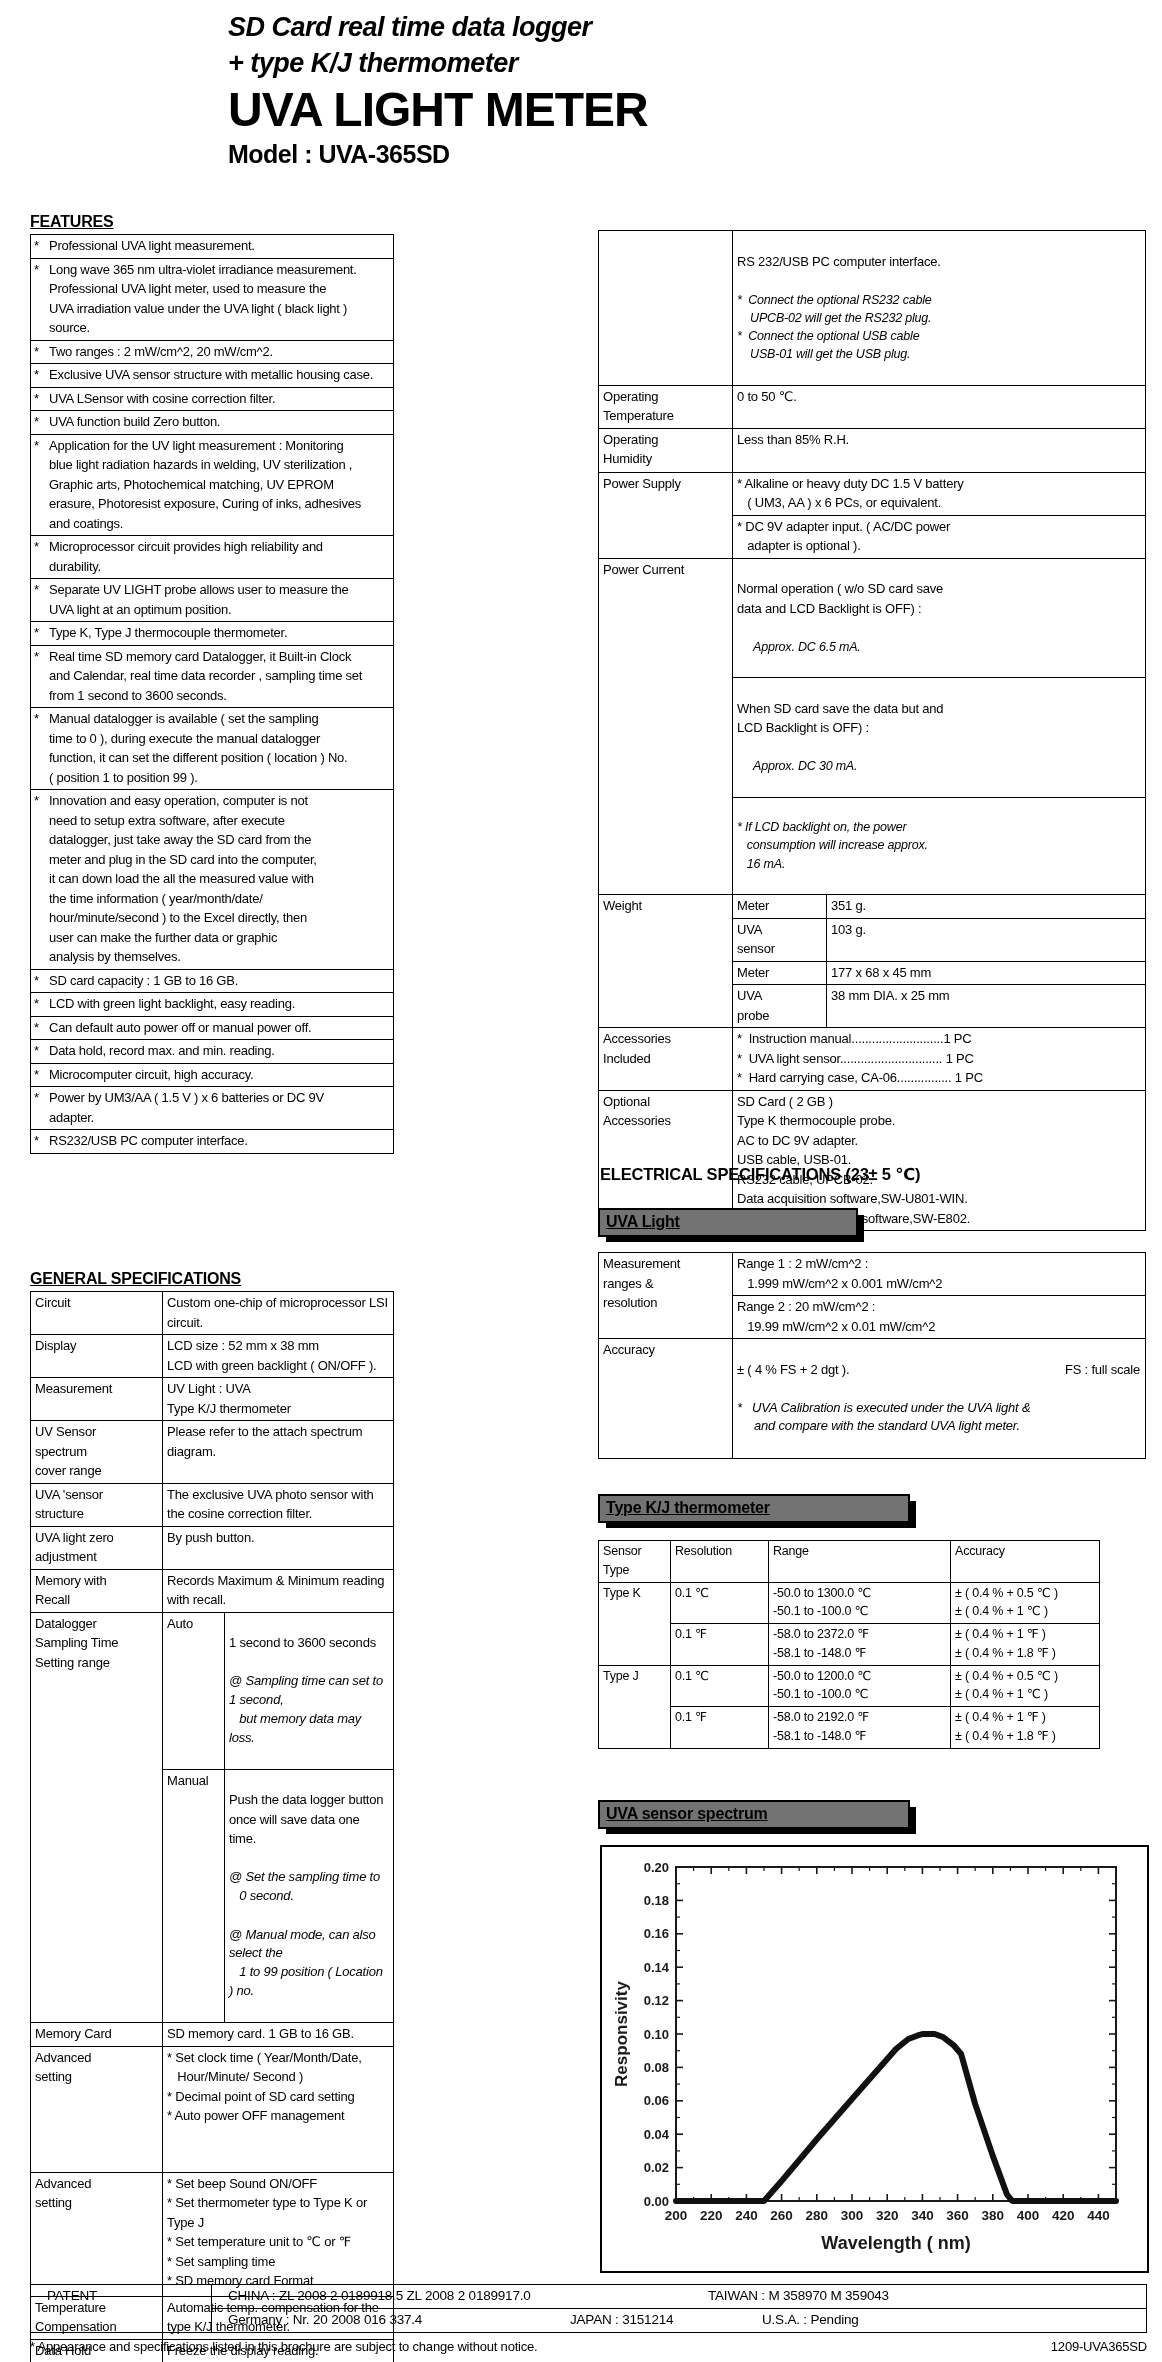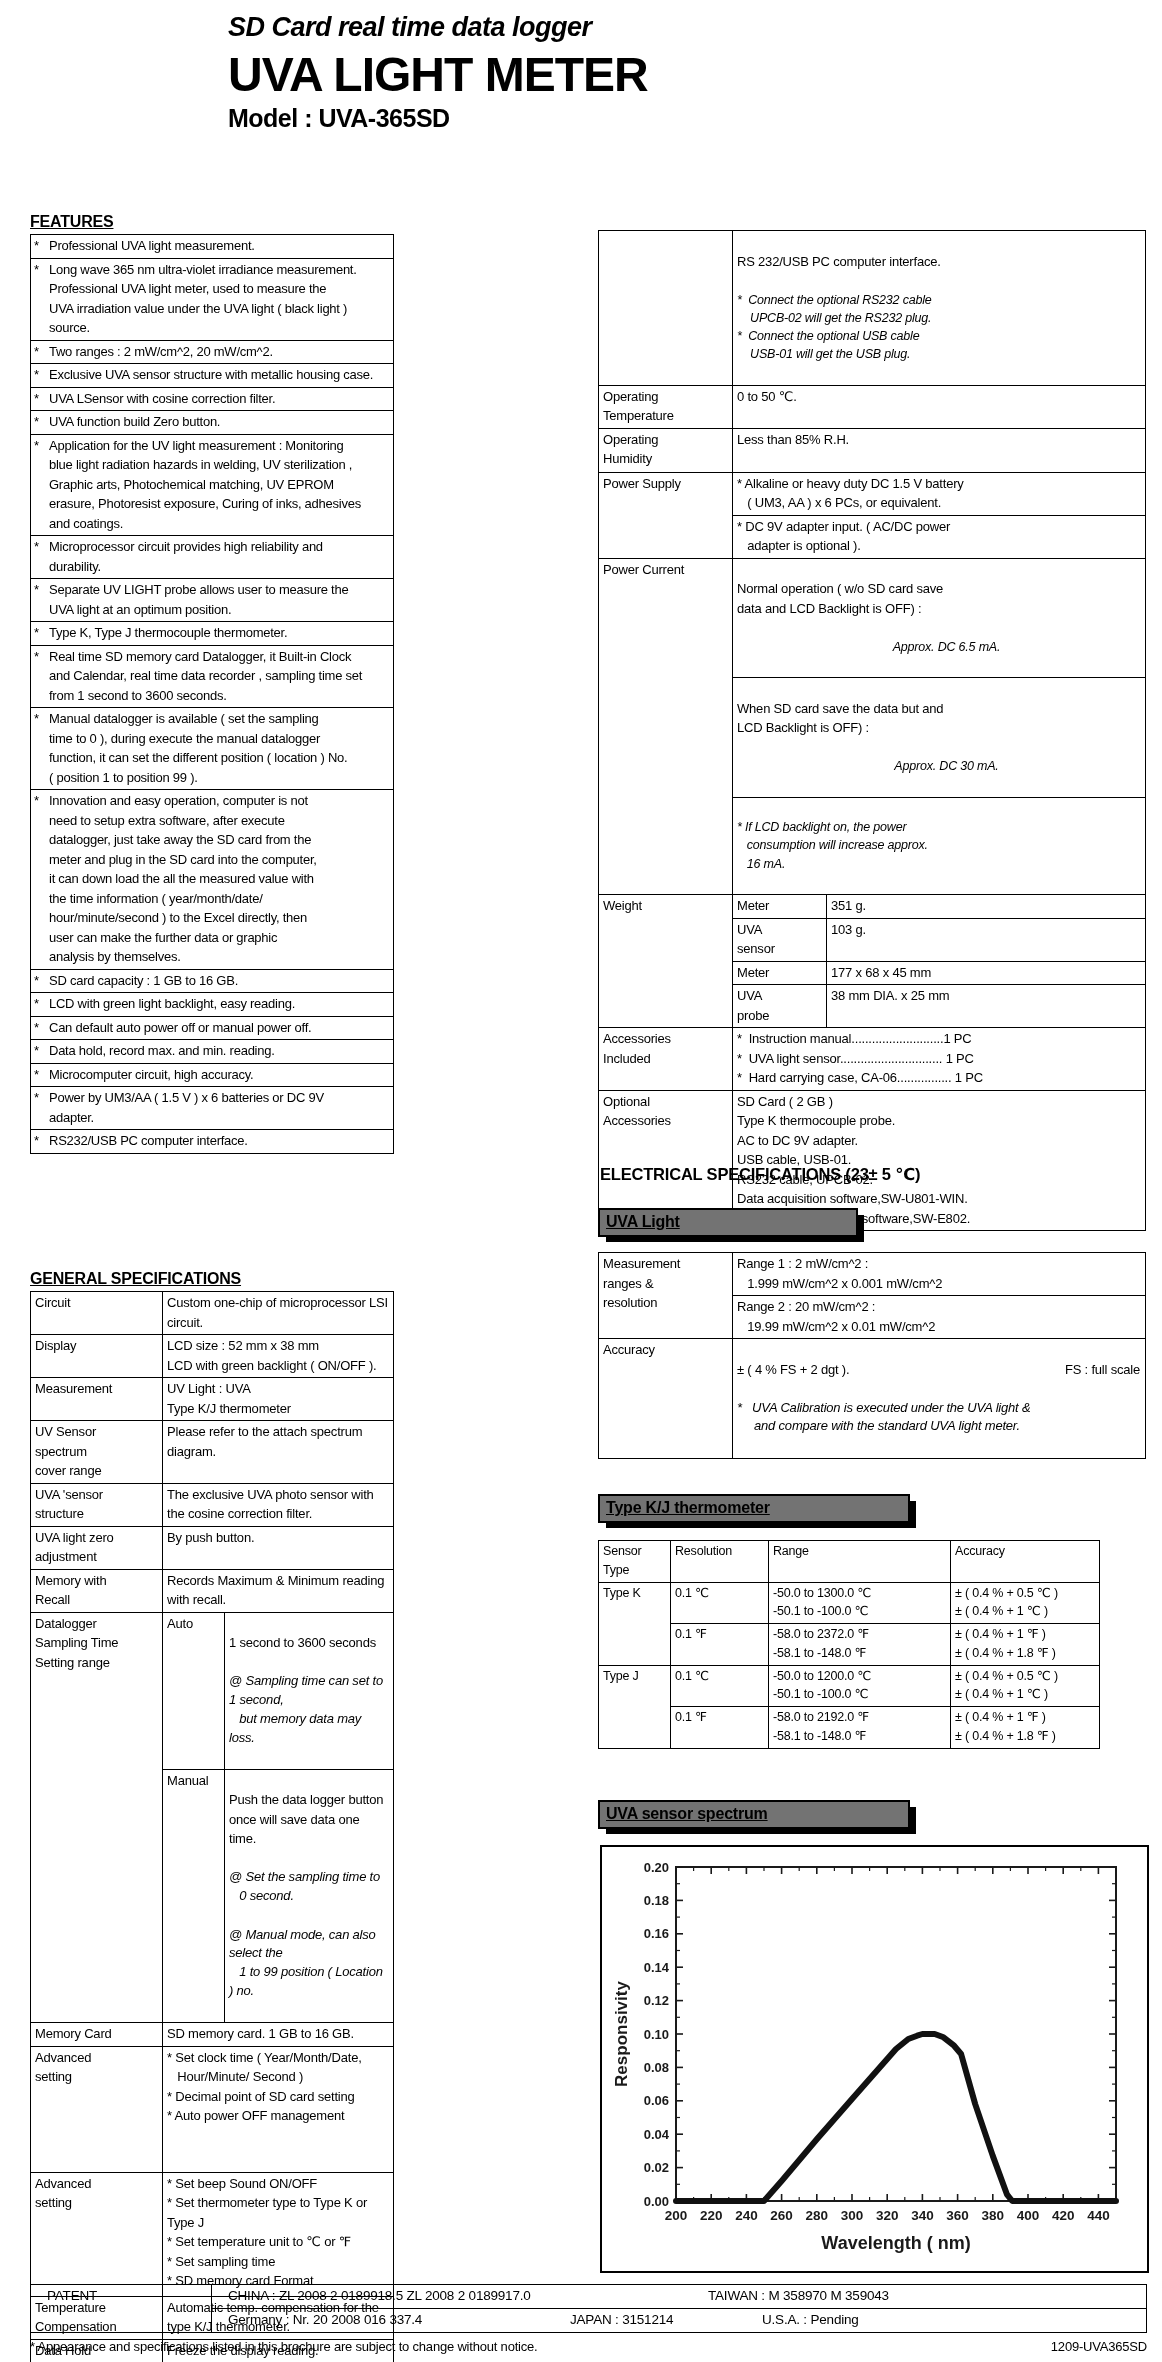--- a/index.html
+++ b/index.html
@@ -14,21 +14,21 @@
 
   .sec-head{font-size:16px;font-weight:bold;letter-spacing:-0.2px;}
   .underline{text-decoration:underline;}
 
   
   table{border-collapse:collapse;}
   .btable{width:100%;border:1px solid #000;}
   .btable td{border:1px solid #000;vertical-align:top;padding:1px 5px 2px 4px;
              font-size:13px;line-height:1.5;letter-spacing:-0.2px;white-space:pre-line;}
   .note{font-style:italic;font-size:13px;line-height:1.45;}
-  .indent{padding-left:16px;text-align:center;}
+  .indent{padding-left:16px;}
   .small-val{font-size:12.5px;line-height:1.65;}
 
   
   .left-feat{position:absolute;left:30px;top:213px;width:364px;}
   .feat-table{width:100%;border:1px solid #000;margin-top:3px;}
   .feat-table td{border:1px solid #000;padding:1px 3px 2px 3px;font-size:13px;line-height:1.5;letter-spacing:-0.25px;}
   .feat-row-inner{display:flex;}
   .bullet{width:15px;flex:0 0 15px;}
   .feat-text{flex:1;white-space:pre-line;}
 
@@ -71,20 +71,21 @@
   .footer{position:absolute;left:30px;top:2339px;width:1117px;display:flex;justify-content:space-between;
           font-size:13px;letter-spacing:-0.2px;}
 </style>
 </head>
 <body>
 
 <div class="page">
 
   <div class="hdr">
     <div class="tagline">SD Card real time data logger</div>
+    <div class="tagline">+ type K/J thermometer</div>
     <div class="big-title">UVA LIGHT METER</div>
     <div class="model">Model : UVA-365SD</div>
   </div>
 
   <div class="left-feat">
     <div class="sec-head underline">FEATURES</div>
     <table class="feat-table">
       <tbody>
           <tr>
             <td>

